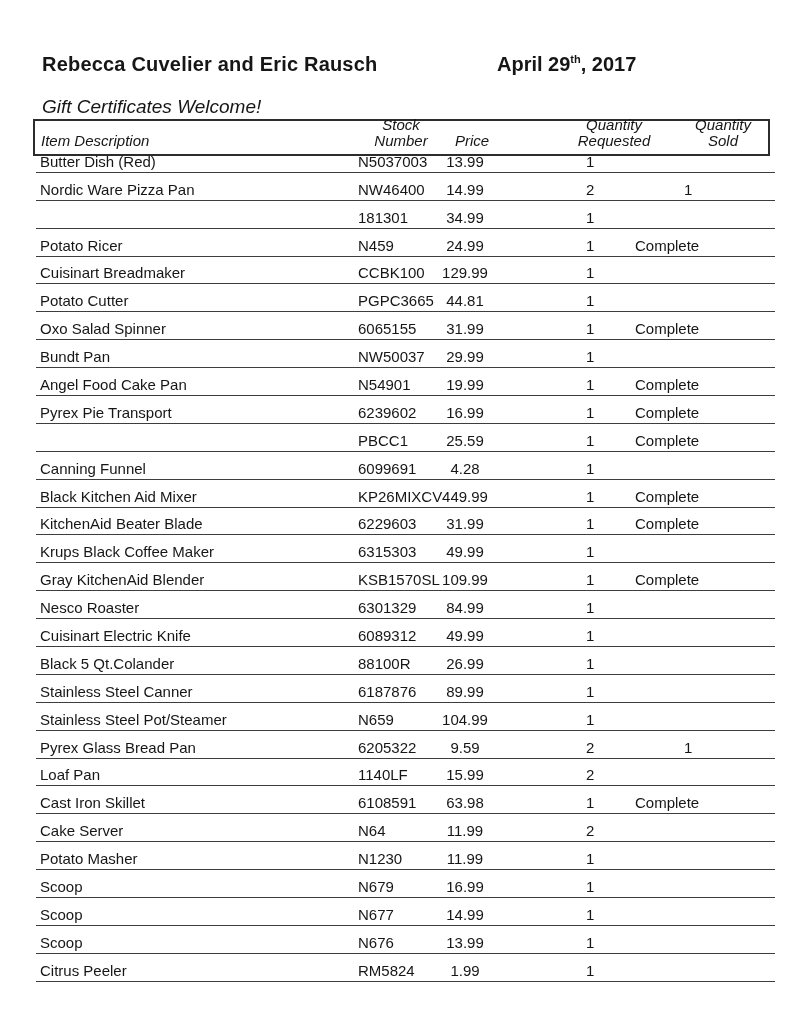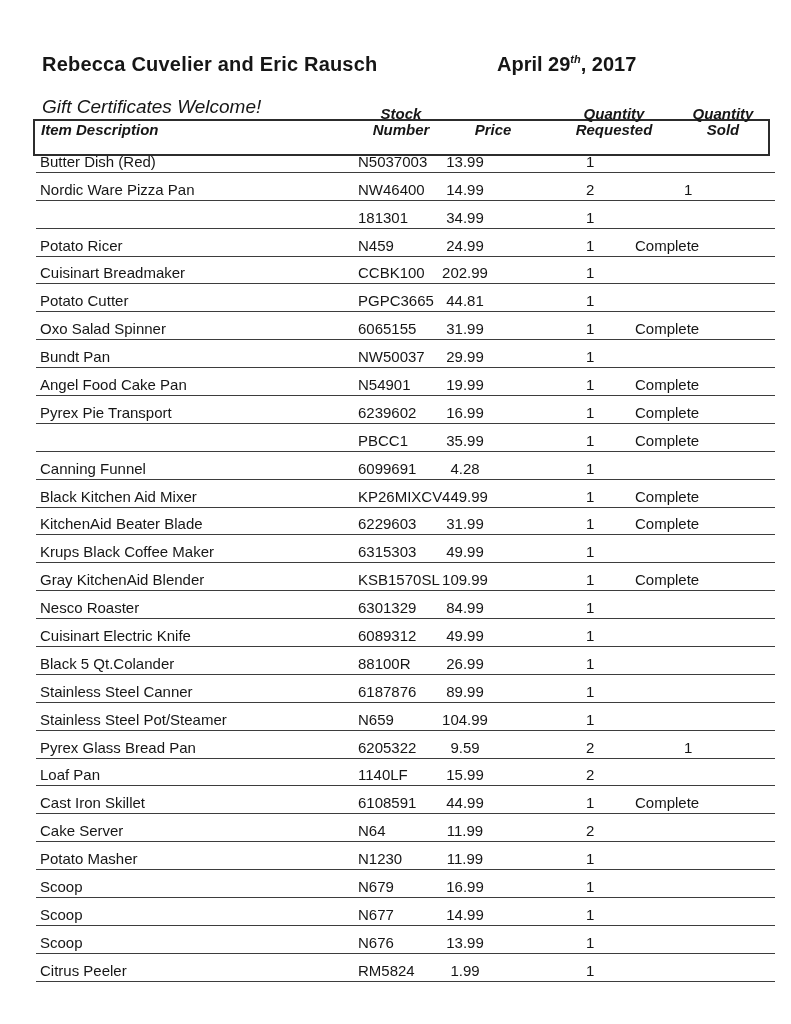--- a/index.html
+++ b/index.html
@@ -27,21 +27,20 @@
     position: absolute;
     left: 497px;
     top: 53px;
     font-size: 20px;
     font-weight: bold;
   }
   .date sup {
     font-size: 11px;
     vertical-align: super;
     line-height: 0;
-    font-style: italic;
   }
   
   .note {
     position: absolute;
     left: 42px;
     top: 96px;
     font-size: 19px;
     font-style: italic;
   }
   
@@ -50,24 +49,24 @@
     left: 33px;
     top: 119px;
     width: 737px;
     height: 37px;
     border: 2px solid #2c2c2c;
     box-sizing: border-box;
     font-size: 15px;
     font-style: italic;
     line-height: 16px;
   }
-  .thead .hcell { position: absolute; bottom: 16px; white-space: nowrap; font-weight: bold; }
+  .thead .hcell { position: absolute; bottom: 5px; white-space: nowrap; }
   .h-item  { left: 6px; }
   .h-stock { left: 320px; width: 92px; text-align: center; }
-  .h-price { left: 420px; width: 76px; text-align: center; margin-top: 23px; }
+  .h-price { left: 420px; width: 76px; text-align: left; margin-top: 23px; }
   .h-req   { left: 519px; width: 120px; text-align: center; }
   .h-sold  { left: 628px; width: 120px; text-align: center; }
   .hline { display: block; }
   
   .tbody {
     position: absolute;
     left: 36px;
     top: 145px;
     width: 739px;
   }
@@ -142,21 +141,21 @@
       <div class="row">
         <span class="cell c-item">Potato Ricer</span>
         <span class="cell c-stock">N459</span>
         <span class="cell c-price">24.99</span>
         <span class="cell c-req">1</span>
         <span class="cell c-sold">Complete</span>
       </div>
       <div class="row">
         <span class="cell c-item">Cuisinart Breadmaker</span>
         <span class="cell c-stock">CCBK100</span>
-        <span class="cell c-price">202.99</span>
+        <span class="cell c-price">129.99</span>
         <span class="cell c-req">1</span>
         <span class="cell c-sold"></span>
       </div>
       <div class="row">
         <span class="cell c-item">Potato Cutter</span>
         <span class="cell c-stock">PGPC3665</span>
         <span class="cell c-price">44.81</span>
         <span class="cell c-req">1</span>
         <span class="cell c-sold"></span>
       </div>
@@ -183,21 +182,21 @@
       </div>
       <div class="row">
         <span class="cell c-item">Pyrex Pie Transport</span>
         <span class="cell c-stock">6239602</span>
         <span class="cell c-price">16.99</span>
         <span class="cell c-req">1</span>
         <span class="cell c-sold">Complete</span>
       </div>
       <div class="row">
         <span class="cell c-stock">PBCC1</span>
-        <span class="cell c-price">35.99</span>
+        <span class="cell c-price">25.59</span>
         <span class="cell c-req">1</span>
         <span class="cell c-sold">Complete</span>
       </div>
       <div class="row">
         <span class="cell c-item">Canning Funnel</span>
         <span class="cell c-stock">6099691</span>
         <span class="cell c-price">4.28</span>
         <span class="cell c-req">1</span>
         <span class="cell c-sold"></span>
       </div>
@@ -274,21 +273,21 @@
       <div class="row">
         <span class="cell c-item">Loaf Pan</span>
         <span class="cell c-stock">1140LF</span>
         <span class="cell c-price">15.99</span>
         <span class="cell c-req">2</span>
         <span class="cell c-sold"></span>
       </div>
       <div class="row">
         <span class="cell c-item">Cast Iron Skillet</span>
         <span class="cell c-stock">6108591</span>
-        <span class="cell c-price">44.99</span>
+        <span class="cell c-price">63.98</span>
         <span class="cell c-req">1</span>
         <span class="cell c-sold">Complete</span>
       </div>
       <div class="row">
         <span class="cell c-item">Cake Server</span>
         <span class="cell c-stock">N64</span>
         <span class="cell c-price">11.99</span>
         <span class="cell c-req">2</span>
         <span class="cell c-sold"></span>
       </div>

